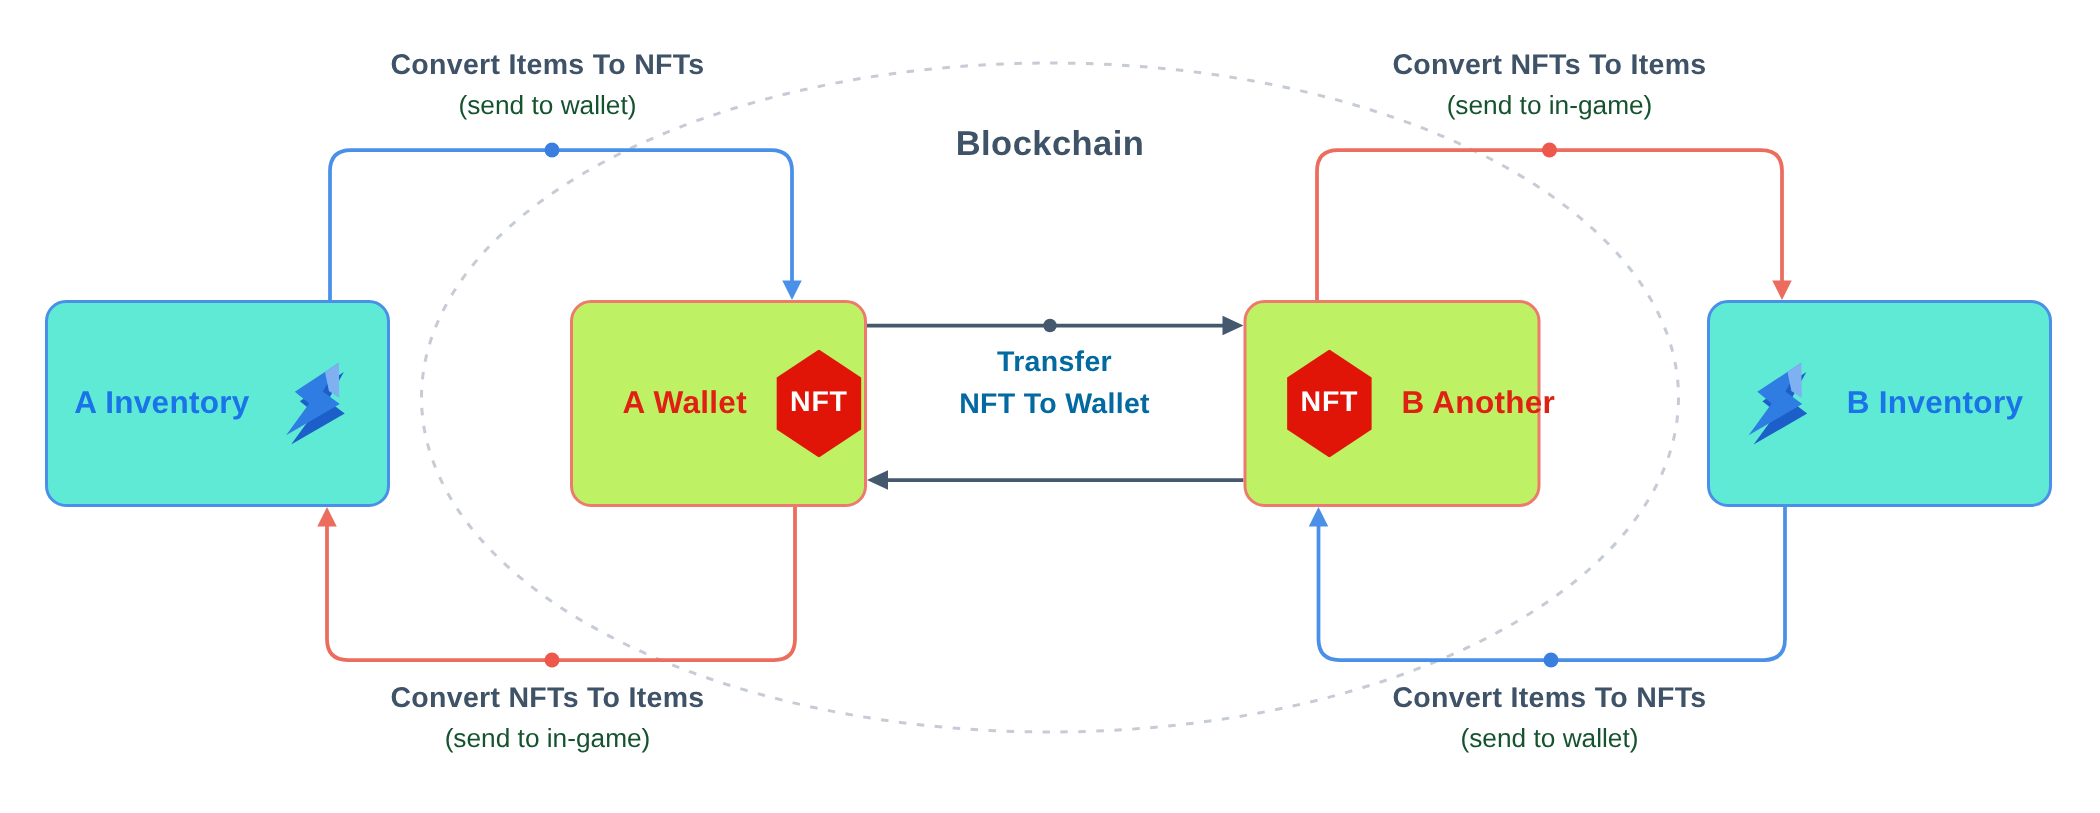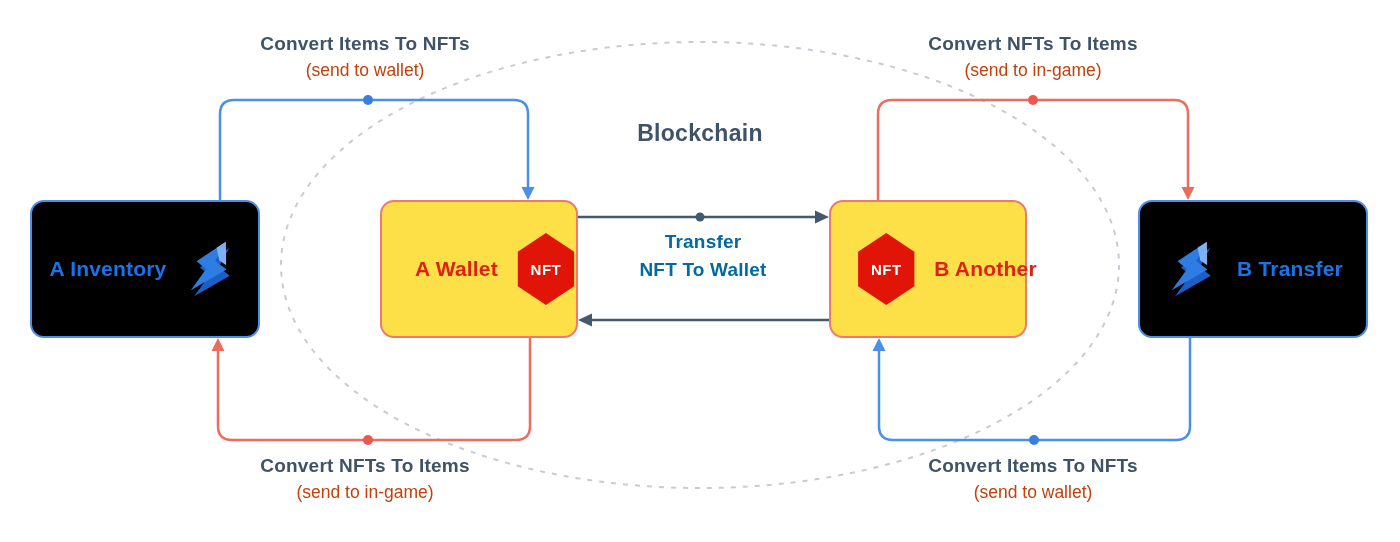--- a/index.html
+++ b/index.html
@@ -26,33 +26,32 @@
     text-align: center;
   }
   .caption .title {
     font-size: 19px;
     font-weight: bold;
     color: #3e5268;
     letter-spacing: 0.2px;
   }
   .caption .subtitle {
     font-size: 17.5px;
-    color: #c2410c;
+    color: #14532d;
     margin-top: 5px;
   }
   .blockchain-label {
     position: absolute;
     left: 550px; top: 82px;
     width: 300px;
     text-align: center;
     font-size: 23px;
     font-weight: bold;
     color: #3e5268;
     letter-spacing: 0.3px;
-    margin-top: 38px;
   }
   .transfer-label {
     position: absolute;
     left: 563px; top: 228px;
     width: 280px;
     text-align: center;
     font-size: 19px;
     font-weight: bold;
     color: #0369a1;
     line-height: 28px;
@@ -62,25 +61,25 @@
     position: absolute;
     height: 138px;
     box-sizing: border-box;
     border-radius: 14px;
     display: flex;
     align-items: center;
     justify-content: center;
     gap: 16px;
   }
   .node.inventory {
-    background: #000000;
+    background: #5eead4;
     border: 2px solid #4a90e8;
   }
   .node.wallet {
-    background: #fde047;
+    background: #bef264;
     border: 2px solid #ee7a6e;
     padding-left: 35px;
   }
   .node .label {
     font-size: 21px;
     font-weight: bold;
     letter-spacing: 0.2px;
     white-space: nowrap;
   }
   .node.inventory .label { color: #1a73e8; }
@@ -95,21 +94,21 @@
     background: #e01507;
     clip-path: polygon(50% 0%, 94% 26%, 94% 74%, 50% 100%, 6% 74%, 6% 26%);
     display: flex;
     align-items: center;
     justify-content: center;
     flex: 0 0 auto;
   }
   .hex-badge span {
     color: #ffffff;
     font-weight: bold;
-    font-size: 15px;
+    font-size: 19px;
     letter-spacing: 0.5px;
   }
   .bolt-icon { flex: 0 0 auto; display: block; }
 </style>
 </head>
 <body>
 
 <div class="canvas">
 
   <svg class="wires" viewBox="0 0 1400 542">
@@ -204,16 +203,16 @@
   </div>
 
   <div class="node inventory node-b-inventory">
     <svg class="bolt-icon" width="58" height="66" viewBox="0 0 64 72">
       <g transform="rotate(22 32 36)">
         <path d="M36 2 L14 34 L27 38 L20 66 L48 30 L33 26 Z" fill="#1d5fc8" transform="translate(6 5)"></path>
         <path d="M36 2 L14 34 L27 38 L20 66 L48 30 L33 26 Z" fill="#2f7de2"></path>
         <path d="M36 2 L46 26 L37 24 L29 12 Z" fill="#7fb0f1"></path>
       </g>
     </svg>
-    <span class="label">B Transfer</span>
+    <span class="label">B Inventory</span>
   </div>
 
 </div>
 
 </body></html>

